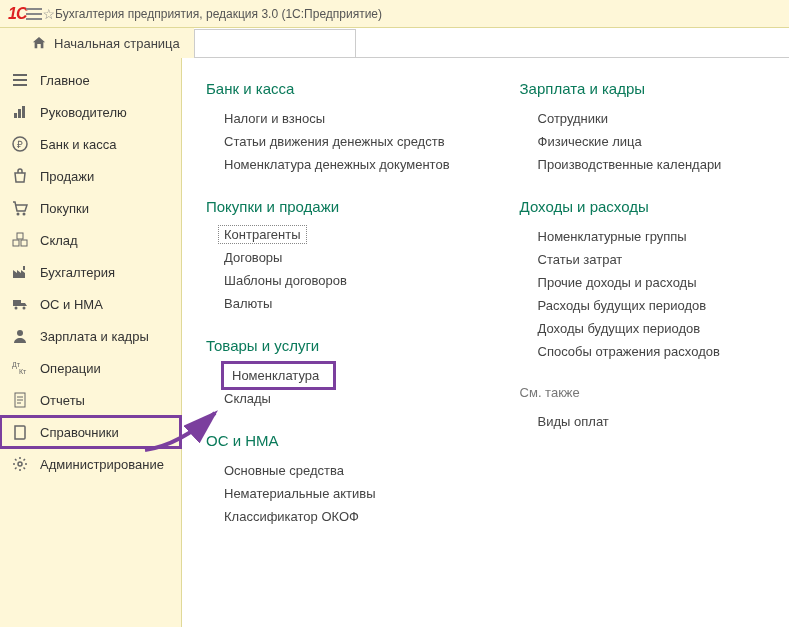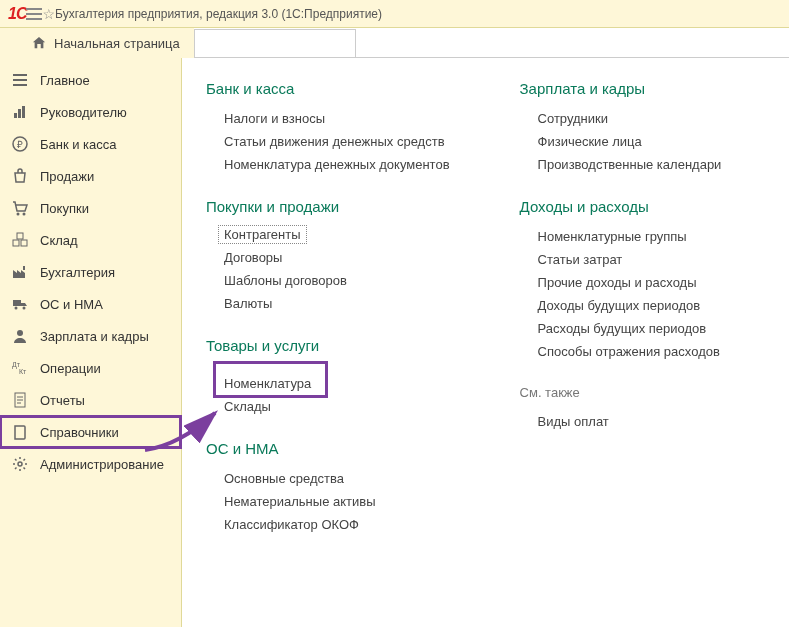--- a/index.html
+++ b/index.html
@@ -24,21 +24,21 @@
 .nav-item .icon { width: 16px; height: 16px; color: #666; flex-shrink: 0; }
 .nav-item.highlighted { outline: 3px solid #7b3f9e; outline-offset: -2px; }
 
 .main { flex: 1; padding: 22px 10px 10px 24px; display: flex; gap: 70px; overflow: hidden; }
 .col { flex: 0 0 auto; }
 .section-title { color: #0a7a5a; font-size: 15px; margin-bottom: 10px; margin-top: 0; }
 .section { margin-bottom: 22px; }
 .link-list { list-style: none; }
 .link-list li { padding: 4px 0 4px 18px; font-size: 13px; color: #444; cursor: pointer; }
 .link-list li.dotted { outline: 1px dotted #888; outline-offset: -1px; display: inline-block; padding: 2px 6px; margin-left: 12px; margin-bottom: 2px; }
-.link-list li.boxed { outline: 3px solid #7b3f9e; display: inline-block; padding: 12px 14px 4px 8px; margin-left: 10px; }
+.link-list li.boxed { outline: 3px solid #7b3f9e; display: inline-block; padding: 4px 14px 4px 8px; margin-left: 18px; }
 .see-also { font-size: 13px; color: #777; margin-bottom: 10px; }
 
 .arrow-annot { position: absolute; left: 140px; top: 395px; pointer-events: none; }
 
 svg { display: block; }
 </style>
 </head>
 <body>
 
 <div class="titlebar">
@@ -192,22 +192,22 @@
             <li>Физические лица</li>
             <li>Производственные календари</li>
           </ul>
         </div>
         <div class="section">
           <div class="section-title">Доходы и расходы</div>
           <ul class="link-list">
             <li>Номенклатурные группы</li>
             <li>Статьи затрат</li>
             <li>Прочие доходы и расходы</li>
+            <li>Расходы будущих периодов</li>
             <li>Доходы будущих периодов</li>
-            <li>Расходы будущих периодов</li>
             <li>Способы отражения расходов</li>
           </ul>
         </div>
         <div class="section">
           <div class="see-also">См. также</div>
           <ul class="link-list">
             <li>Виды оплат</li>
           </ul>
         </div>
       </div>

